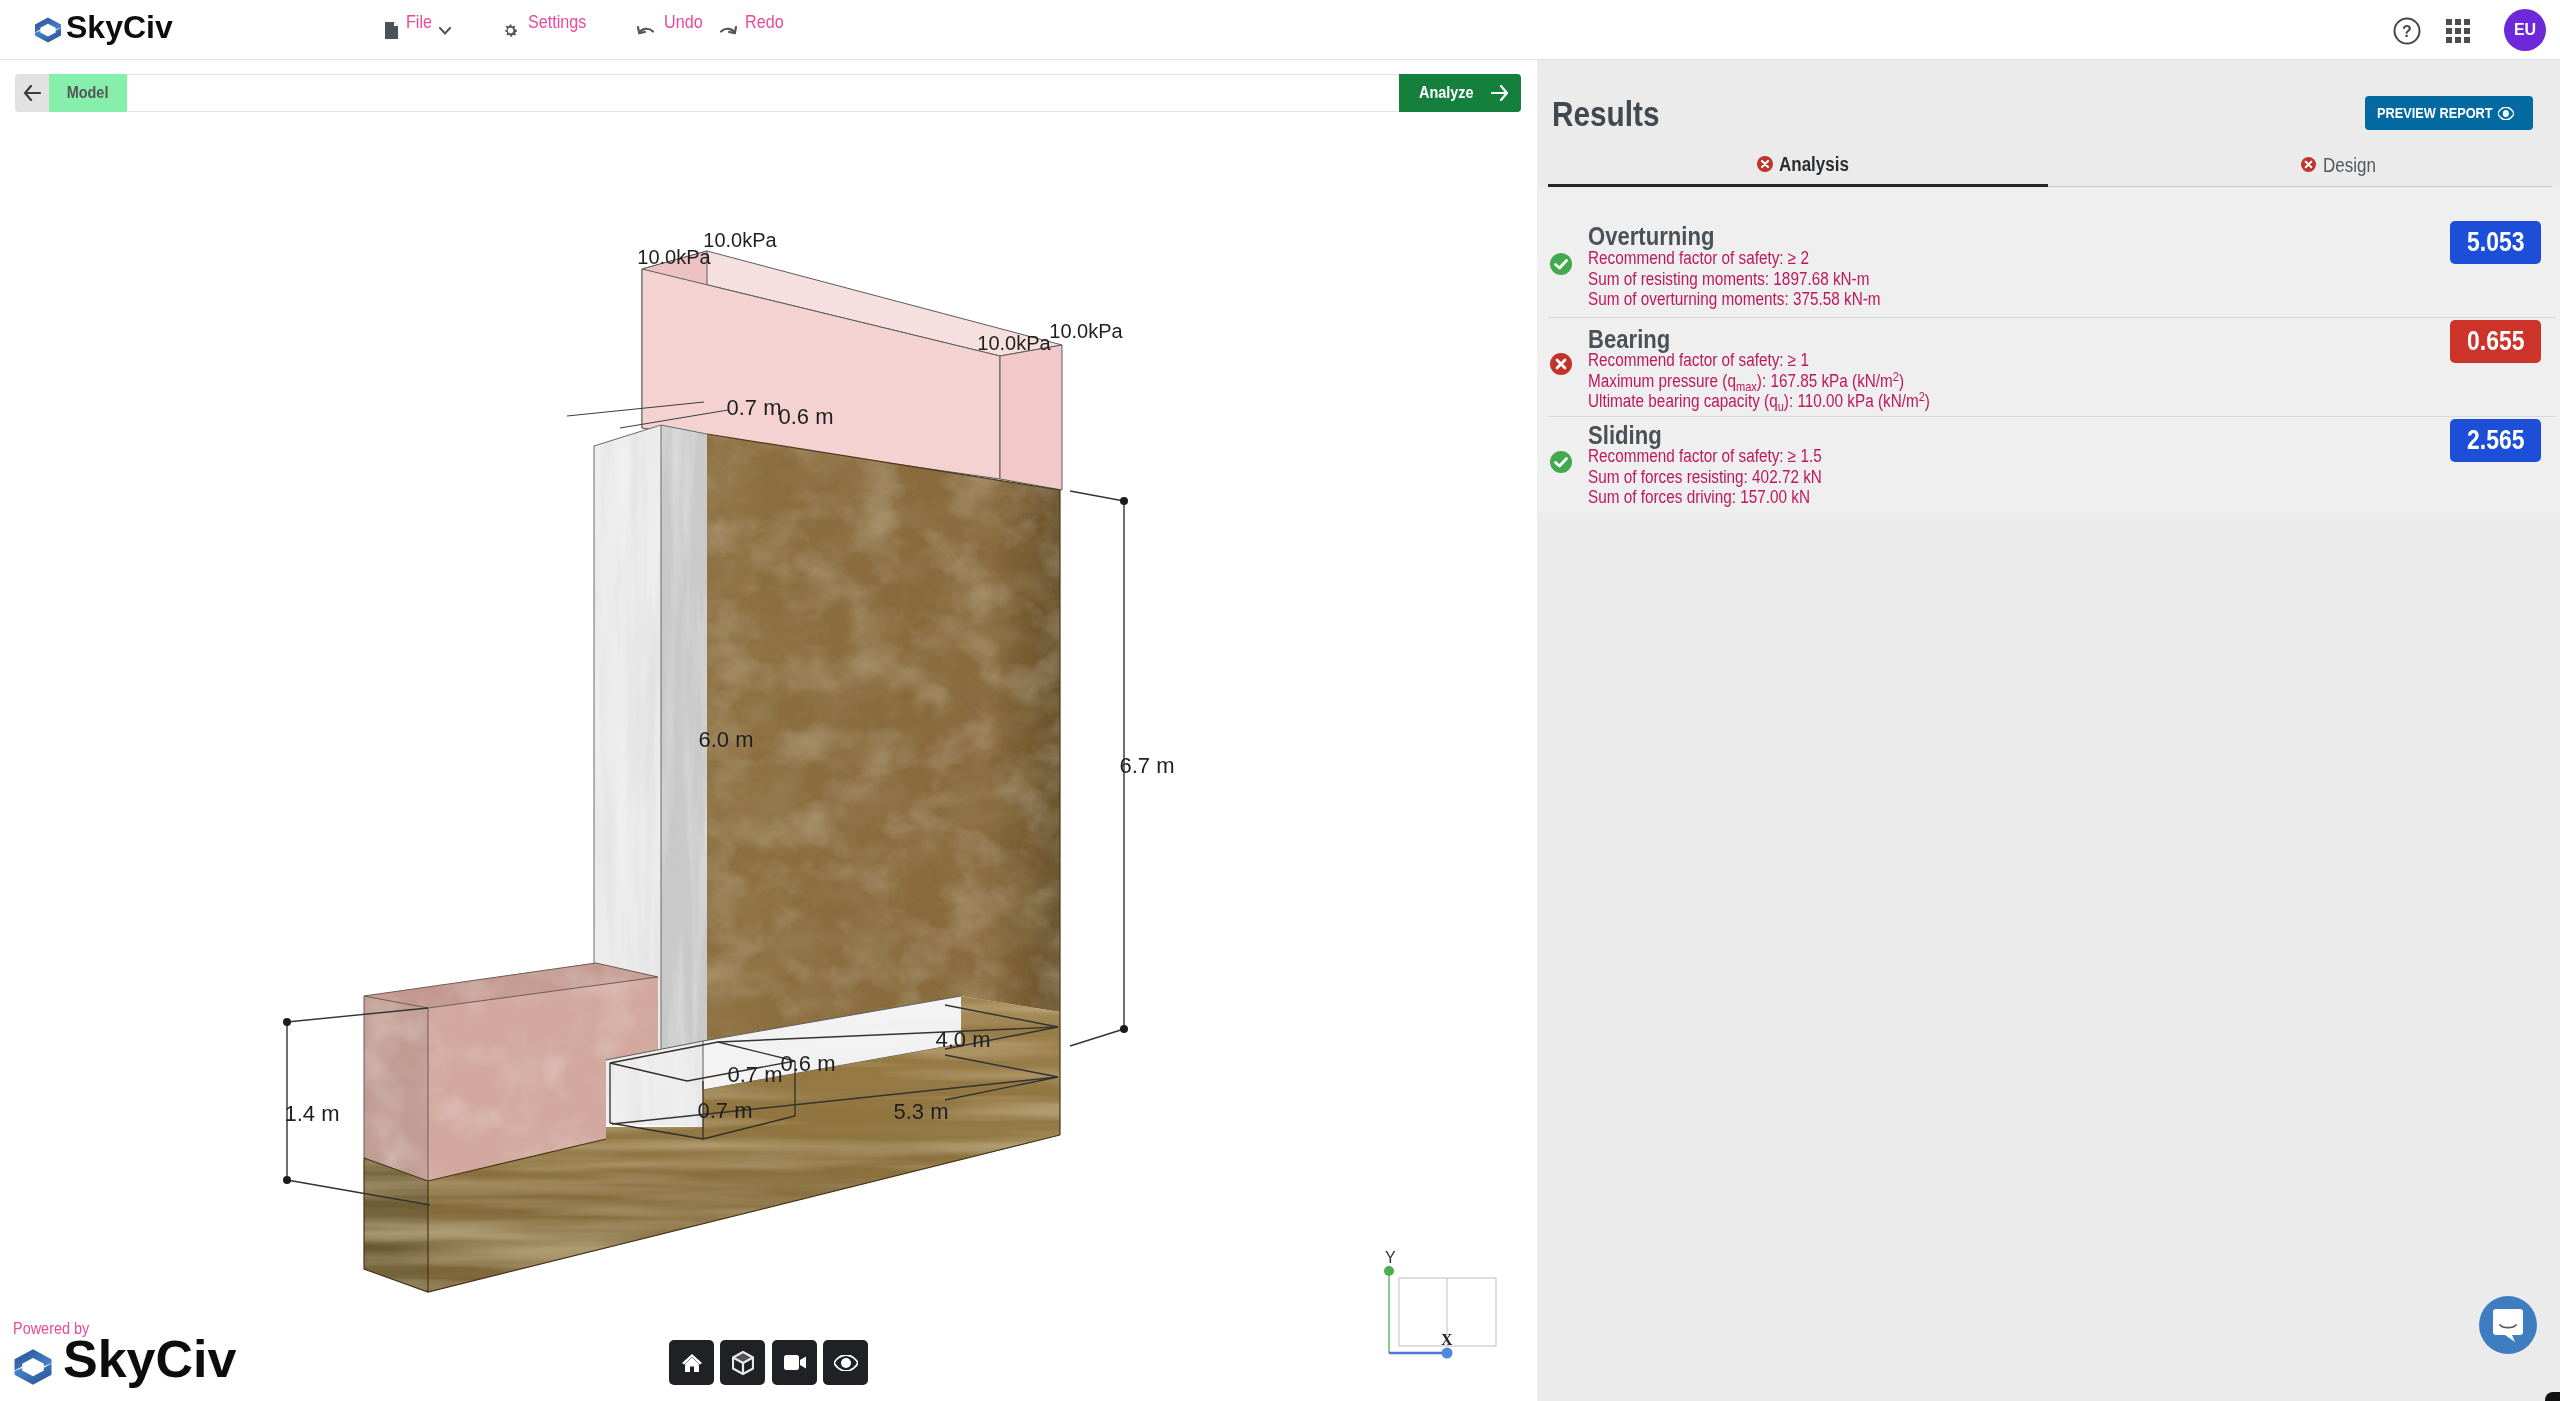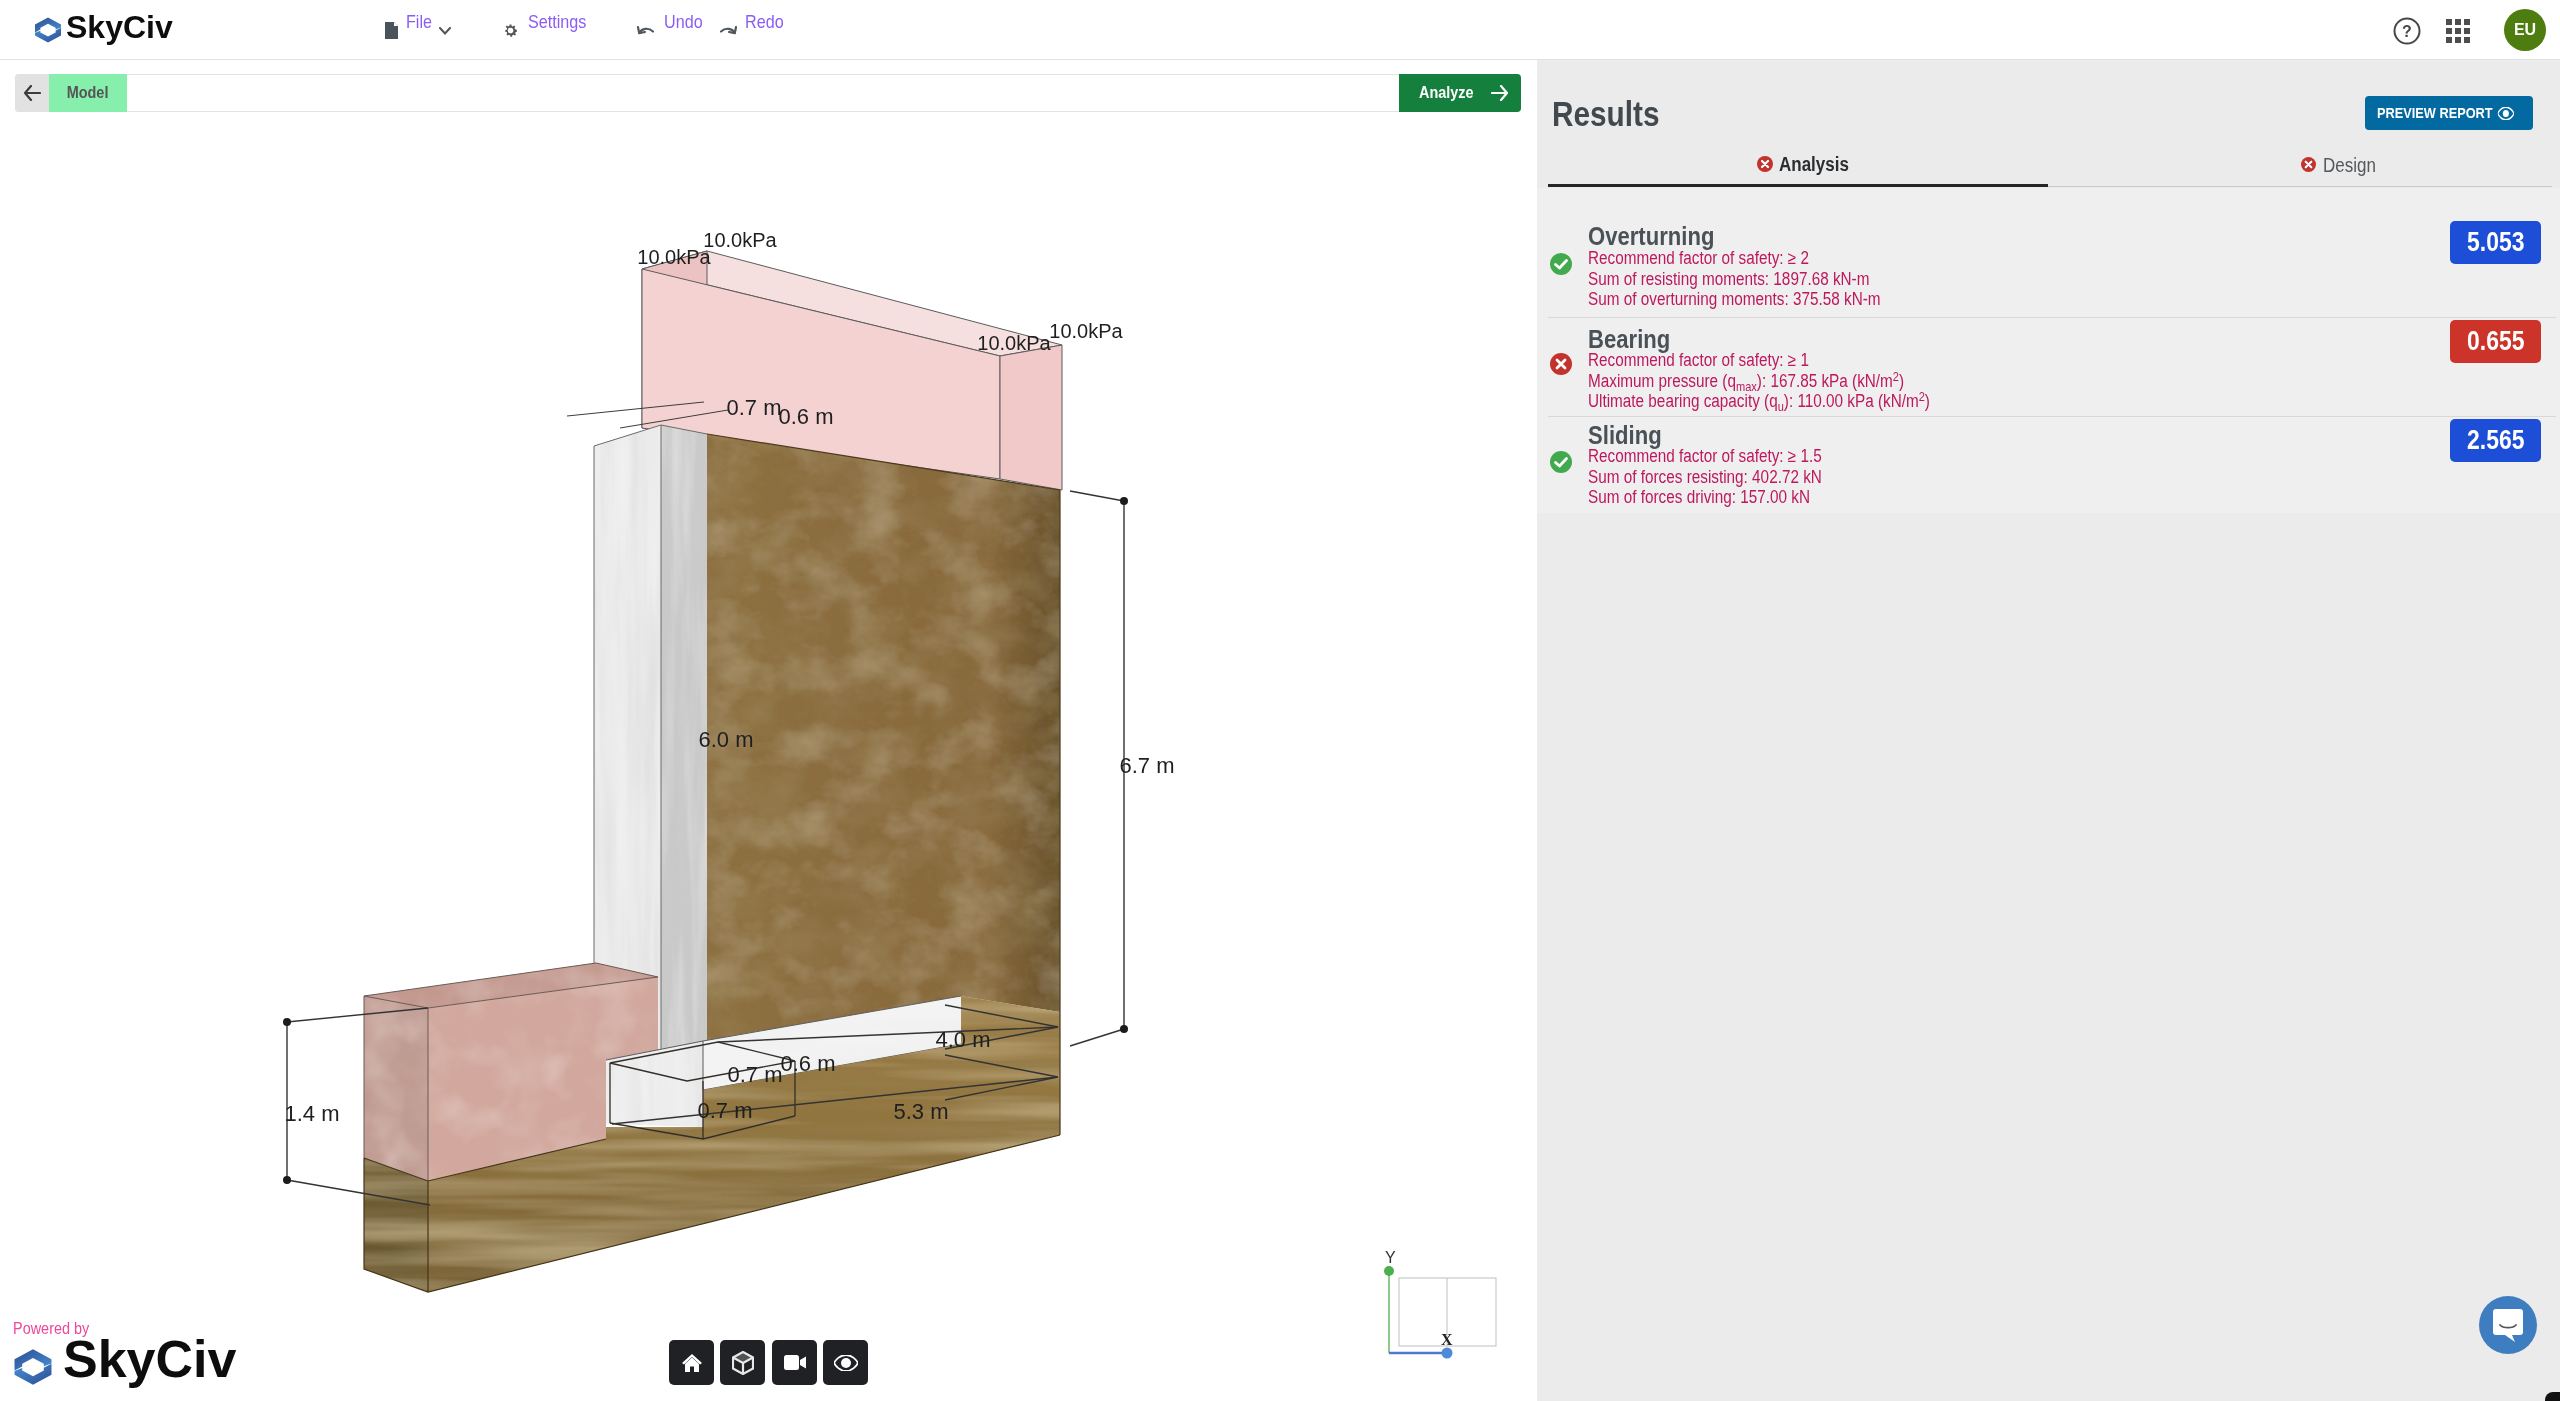--- a/index.html
+++ b/index.html
@@ -1,20 +1,20 @@
 <!DOCTYPE html>
 <html><head>
 <meta charset="utf-8">
 <style>
 * { margin:0; padding:0; box-sizing:border-box; }
 html,body { width:2560px; height:1401px; overflow:hidden; font-family:"Liberation Sans",sans-serif; background:#fff; }
 #header { position:absolute; left:0; top:0; width:2560px; height:60px; background:#fff; border-bottom:1px solid #e2e2e2; z-index:30; }
 .logo { position:absolute; left:33px; top:11px; }
 .logoText { position:absolute; left:66px; top:9px; font-size:32px; font-weight:700; color:#0d0d0d; letter-spacing:0px; }
-.menuItem { position:absolute; top:0; height:44px; display:flex; align-items:center; color:#8b5cf6; font-size:19px; }
+.menuItem { position:absolute; top:0; height:44px; display:flex; align-items:center; color:#ec4899; font-size:19px; }
 #viewport { position:absolute; left:0; top:60px; width:1537px; height:1341px; background:#ffffff; }
 #panel { position:absolute; left:1537px; top:60px; width:1023px; height:1341px; background:#ebebeb; }
 .ptitle { position:absolute; left:1552px; top:94px; font-size:35px; font-weight:700; color:#41484e; z-index:40;}
 .pvbtn { position:absolute; left:2365px; top:96px; width:168px; height:34px; background:#0369a1; border-radius:4px; color:#fff; font-weight:700; font-size:15px; text-align:left; line-height:34px; z-index:40; white-space:nowrap; }
 .tabs-underline-dark { position:absolute; left:1548px; top:184px; width:500px; height:3px; background:#262626; z-index:41;}
 .tabs-underline { position:absolute; left:1548px; top:186px; width:1004px; height:1px; background:#c9c9c9; z-index:40;}
 .tabA { position:absolute; left:1779px; top:153px; font-size:20px; font-weight:700; color:#2b2e31; z-index:40;}
 .tabD { position:absolute; left:2323px; top:154px; font-size:20px; color:#54585c; z-index:40;}
 .rowsep { position:absolute; left:1548px; width:1008px; height:1px; background:#d8d8d8; z-index:40;}
 .rtitle { position:absolute; left:1588px; font-size:26px; font-weight:700; color:#4a5157; z-index:40;}
@@ -96,21 +96,21 @@
         <rect x="9" y="0" width="6" height="6"></rect>
         <rect x="18" y="0" width="6" height="6"></rect>
         <rect x="0" y="9" width="6" height="6"></rect>
         <rect x="9" y="9" width="6" height="6"></rect>
         <rect x="18" y="9" width="6" height="6"></rect>
         <rect x="0" y="18" width="6" height="6"></rect>
         <rect x="9" y="18" width="6" height="6"></rect>
         <rect x="18" y="18" width="6" height="6"></rect>
       </g>
     </svg>
-  <div style="position:absolute;left:2504px;top:9px;width:42px;height:42px;border-radius:50%;background:#4d7c0f;color:#fff;font-size:16px;font-weight:700;text-align:center;line-height:42px;">EU</div>
+  <div style="position:absolute;left:2504px;top:9px;width:42px;height:42px;border-radius:50%;background:#6d28d9;color:#fff;font-size:16px;font-weight:700;text-align:center;line-height:42px;">EU</div>
 </div>
 
 <div id="viewport"></div>
 <svg id="scene" style="position:absolute;left:0;top:60px;z-index:10;" width="1537" height="1341" viewBox="0 60 1537 1341" font-family="Liberation Sans">
   <defs>
     <filter id="soiltex" x="-5%" y="-5%" width="110%" height="110%">
       <feTurbulence type="fractalNoise" baseFrequency="0.02 0.026" numOctaves="4" seed="7" result="n"></feTurbulence>
       <feTurbulence type="fractalNoise" baseFrequency="0.09 0.09" numOctaves="2" seed="21" result="n2"></feTurbulence>
       <feColorMatrix in="n" type="matrix" values="0 0 0 0 0.36  0 0 0 0 0.28  0 0 0 0 0.13  0.75 0 0 0 -0.28" result="dark"></feColorMatrix>
       <feColorMatrix in="n" type="matrix" values="0 0 0 0 0.67  0 0 0 0 0.56  0 0 0 0 0.36  0 0.62 0 0 -0.28" result="lite"></feColorMatrix>

